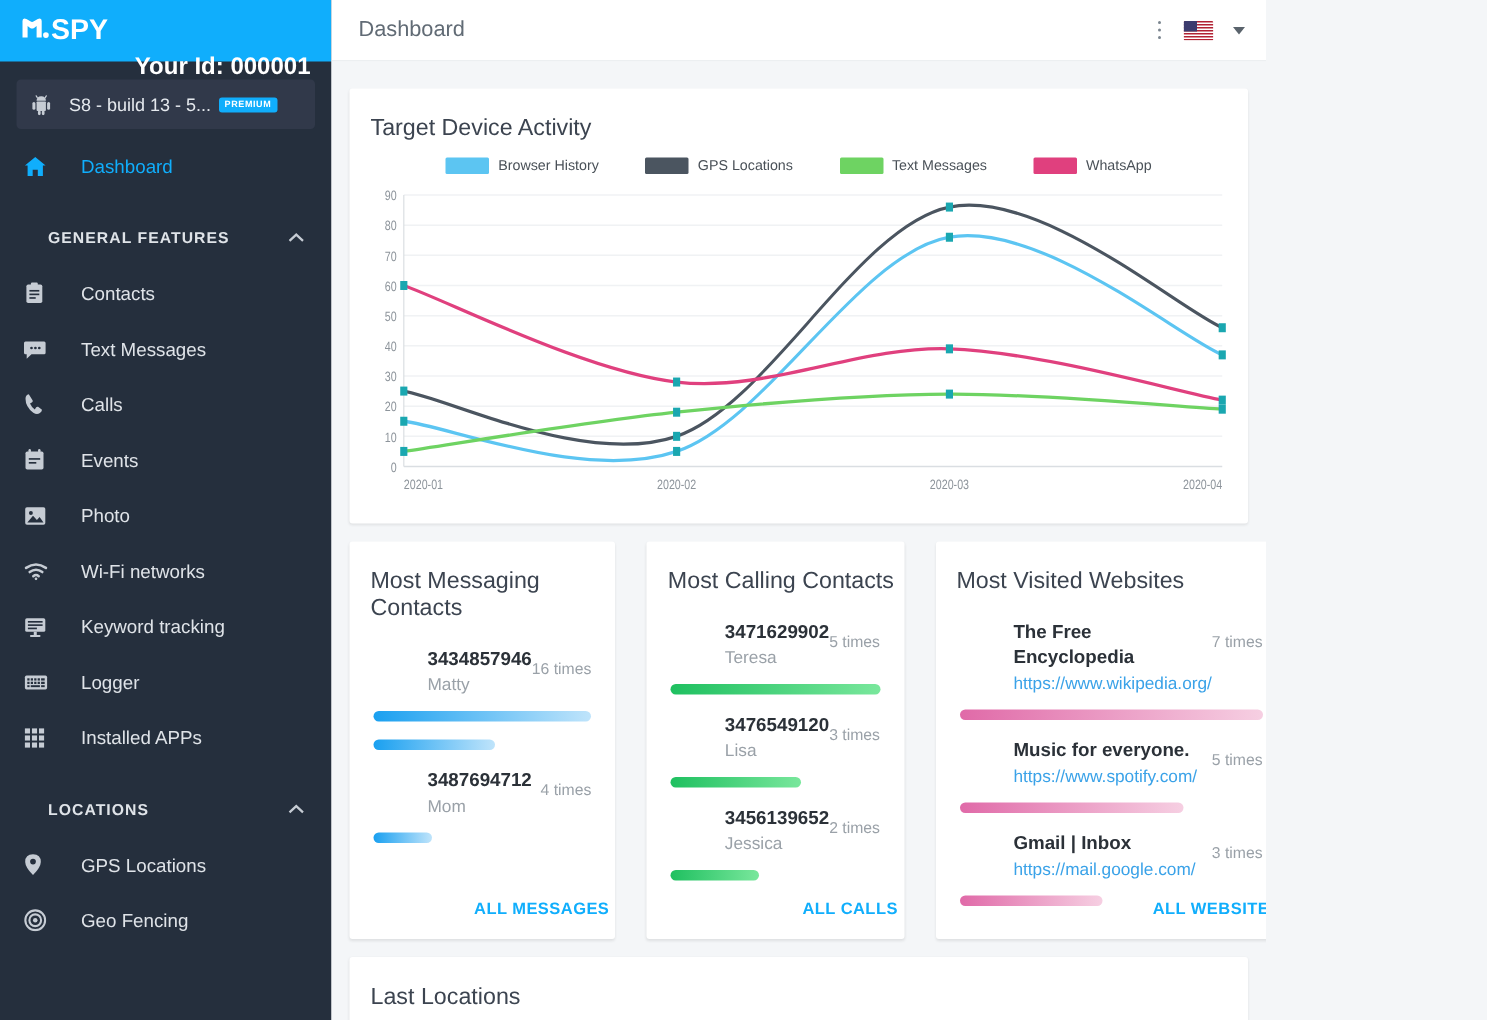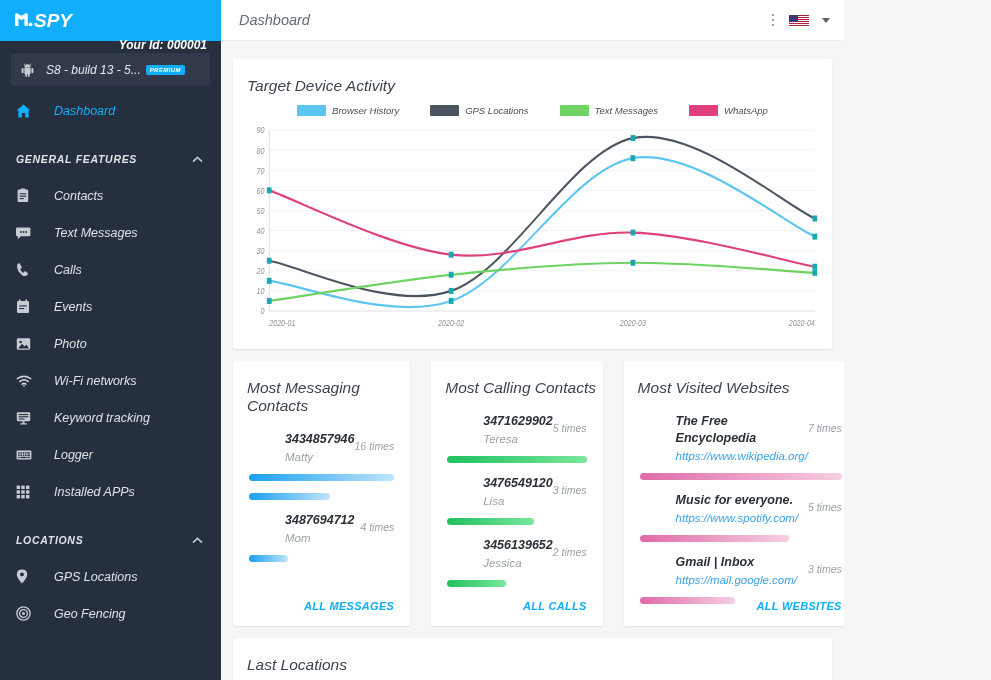--- a/index.html
+++ b/index.html
@@ -2,42 +2,42 @@
 <html><head>
 <meta charset="utf-8">
 <style>
   * { box-sizing: border-box; margin: 0; padding: 0; }
   html, body {
     width: 991px; height: 680px;
     overflow: hidden;
     font-family: "Liberation Sans", sans-serif;
     background: #f4f6f8;
   }
-  #app { display: flex; width: 844px; height: 680px; font-style: italic; }
+  #app { display: flex; width: 844px; height: 680px; }
 
   
   .sidebar {
     width: 221px; height: 680px;
     background: #252f3d;
     flex: 0 0 221px;
     overflow: hidden;
     position: relative;
   }
   .brand {
     height: 41px;
     background: #10aefc;
     display: flex; align-items: center;
     padding: 0 14px;
     justify-content: space-between;
   }
   .brand-logo { display: flex; align-items: baseline; }
   .brand-spy {
     color: #fff; font-size: 19px; font-weight: bold; letter-spacing: 0px;
   }
-  .brand-id { color: #fff; font-size: 12px; font-weight: bold; margin-top: 48px; }
+  .brand-id { color: #fff; font-size: 16px; font-weight: bold; margin-top: 48px; }
 
   .device-box {
     margin: 12px 11px 0 11px;
     height: 33px;
     background: #31394a;
     border-radius: 3px;
     display: flex; align-items: center;
     padding: 0 10px;
   }
   .device-icon { color: #c6ccd4; font-size: 14px; margin-right: 12px; display:flex; }
@@ -62,21 +62,21 @@
   }
   .nav-item.active .ic { color: #10aefc; }
   .nav-item.active .lbl { color: #10aefc; }
 
   .nav-section {
     display: flex; align-items: center; justify-content: space-between;
     padding: 0 18px 0 16px; height: 36px;
     margin-top: 12px;
   }
   .nav-section .sec-label {
-    color: #dfe3e8; font-size: 10.5px; font-weight: bold; letter-spacing: .7px;
+    color: #dfe3e8; font-size: 10.5px; font-weight: bold; letter-spacing: .7px; margin-left: 16px;
   }
   .chev { color: #c6ccd4; font-size: 10px; }
   .nav-group-dash { margin-top: 6px; }
 
   
   .main { flex: 1; height: 680px; background: #f4f6f8; overflow: hidden; position: relative; }
   .topbar {
     height: 41px; background: #fff;
     display: flex; align-items: center; justify-content: space-between;
     padding: 0 14px 0 18px;
@@ -126,21 +126,21 @@
   .entry-top { display: flex; align-items: flex-start; justify-content: space-between; }
   .entry-main { min-width: 0; margin-left: 36px; }
   .entry-primary { font-size: 12.5px; color: #2b3138; font-weight: bold; line-height: 17px; }
   .entry-secondary { font-size: 11.5px; color: #9aa1a8; line-height: 17px; margin-top: 1px; }
   .entry-secondary.link { color: #3aa2e8; }
   .entry-count { font-size: 10.5px; color: #9aa1a8; white-space: nowrap; padding-top: 9px; }
   .bar-track { height: 7px; border-radius: 4px; margin-top: 8px; margin-bottom: 12px; }
   .bar-fill { height: 7px; border-radius: 4px; }
 
   .all-link {
-    position: absolute; right: 16px; bottom: 14px;
+    position: absolute; right: 4px; bottom: 14px;
     font-size: 11px; font-weight: bold; color: #10aefc;
     letter-spacing: .3px; cursor: pointer;
   }
 
   
   .loc-card { margin-top: 12px; height: 70px; overflow: hidden; }
 </style>
 </head>
 <body>
 

